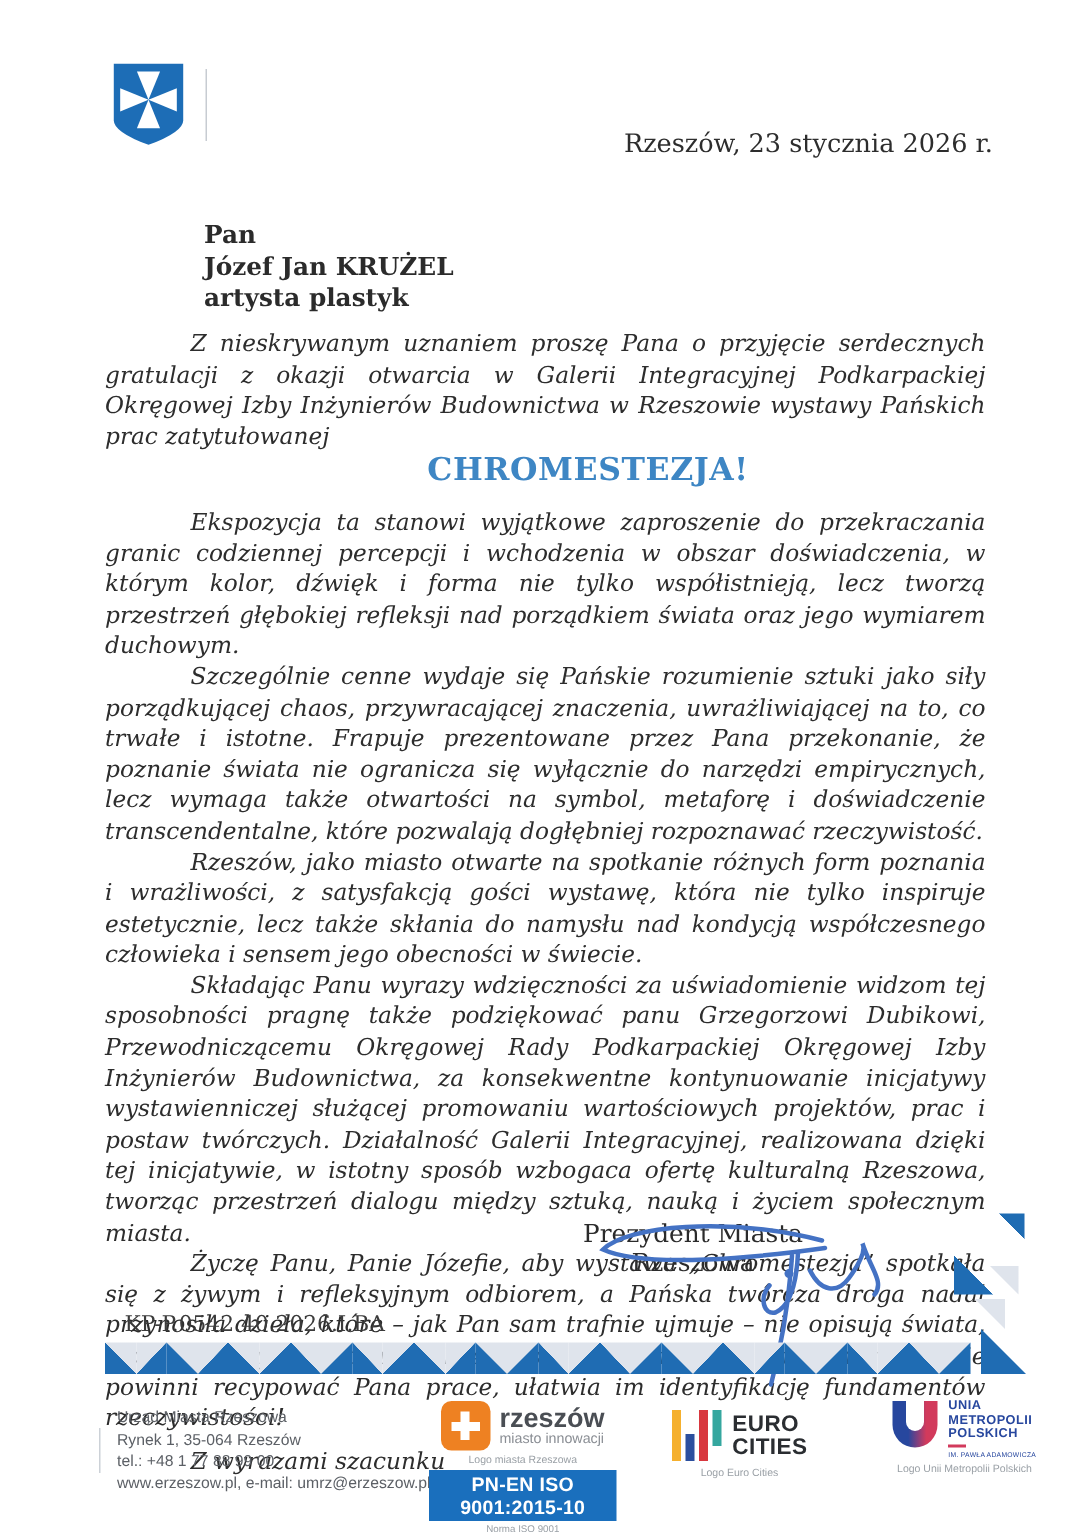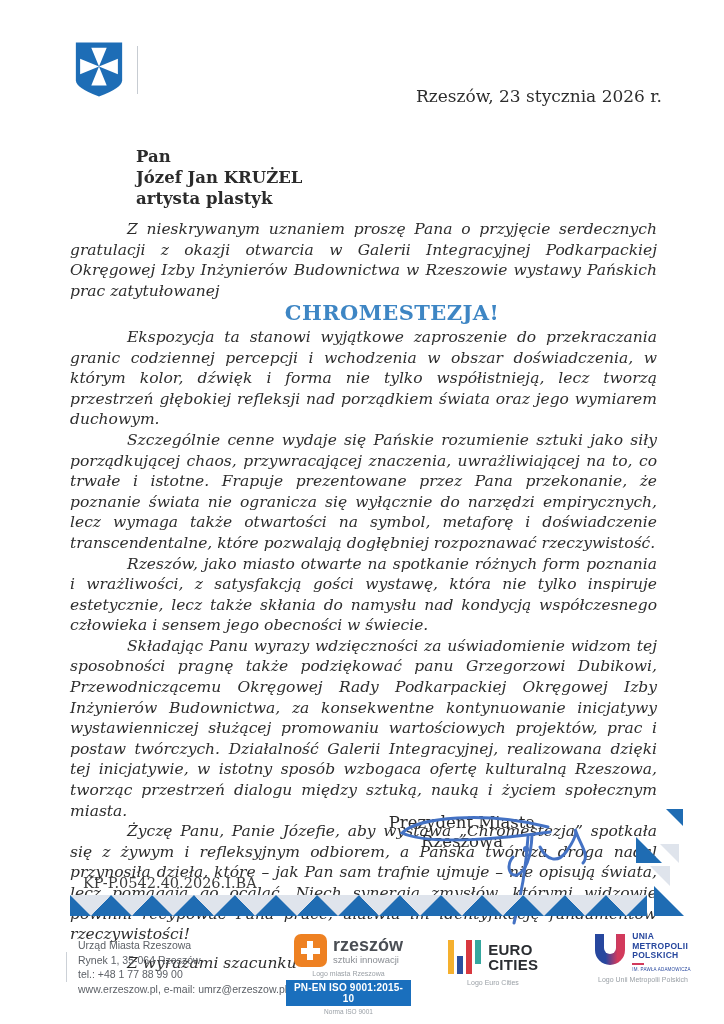--- a/index.html
+++ b/index.html
@@ -24,21 +24,21 @@
   .recipient { position:absolute; top:146px; left:136px; font-size:16.5px; font-weight:bold; line-height:21px; color:#2b2b2b; }
 
   
   .body-text {
     position:absolute; top:219px; left:70px; width:587px;
     font-style:italic; font-size:15.5px; line-height:20.6px; text-align:justify;
   }
   .body-text p { text-indent:57px; }
   .letter-title {
     text-align:center; text-indent:0; font-style:normal; font-weight:bold;
-    font-size:21px; letter-spacing:0.4px; color:var(--accent-blue); margin:2px 0 3px 0;
+    font-size:21px; letter-spacing:0.4px; color:var(--accent-blue); margin:2px 0 14px 0;
   }
   .closing { margin-top:8px; text-indent:105px; text-align:left; }
 
   
   .sig-block { position:absolute; top:813px; left:352px; width:220px; text-align:center; font-size:16.5px; color:#2b2b2b; }
   .sig-name { margin-top:25px; }
   .sig-scribble { position:absolute; top:-8px; left:38px; pointer-events:none; }
 
   .reference { position:absolute; top:875px; left:83px; font-size:14.5px; color:#3b3b3b; }
 
@@ -64,21 +64,21 @@
   .city-logo-row { display:flex; align-items:center; justify-content:center; gap:6px; }
   .city-icon { position:relative; width:33px; height:33px; background:var(--city-orange); border-radius:7px; flex:0 0 auto; }
   .city-icon::before, .city-icon::after { content:""; position:absolute; background:#fff; }
   .city-icon::before { width:19px; height:6px; left:7px; top:13.5px; }
   .city-icon::after  { width:6px; height:19px; left:13.5px; top:7px; }
   .city-words { text-align:left; }
   .city-name { font-size:18px; font-weight:bold; color:#4a4e54; line-height:17px; }
   .city-tag  { font-size:9.5px; color:#8a8e94; }
   .logo-caption { font-size:7px; color:#9aa0a6; margin-top:3px; }
   .iso-badge { display:inline-block; margin-top:3px; padding:2px 7px; background:var(--iso-blue);
-    color:#fff; font-size:10px; font-weight:bold; letter-spacing:0.2px; }
+    color:#fff; font-size:13px; font-weight:bold; letter-spacing:0.2px; }
   .iso-caption { font-size:6.5px; color:#9aa0a6; margin-top:2px; }
 
   .eurocities { position:absolute; left:437px; top:940px; width:112px; text-align:center;
     font-family:"Liberation Sans", sans-serif; }
   .euro-row { display:flex; align-items:center; justify-content:center; gap:7px; }
   .euro-bars { display:flex; gap:2.5px; align-items:flex-end; height:34px; }
   .euro-bars span { width:6.5px; display:block; }
   .eb1 { height:34px; background:var(--euro-yellow); }
   .eb2 { height:18px; background:var(--euro-navy); }
   .eb3 { height:34px; background:var(--euro-red); }
@@ -193,21 +193,21 @@
     <div>Rynek 1, 35-064 Rzeszów</div>
     <div>tel.: +48 1 77 88 99 00</div>
     <div>www.erzeszow.pl, e-mail: umrz@erzeszow.pl</div>
   </div>
 
   <div class="city-logo">
     <div class="city-logo-row">
       <div class="city-icon"></div>
       <div class="city-words">
         <div class="city-name">rzeszów</div>
-        <div class="city-tag">sztuki innowacji</div>
+        <div class="city-tag">miasto innowacji</div>
       </div>
     </div>
     <div class="logo-caption">Logo miasta Rzeszowa</div>
     <div class="iso-badge">PN-EN ISO 9001:2015-10</div>
     <div class="iso-caption">Norma ISO 9001</div>
   </div>
 
   <div class="eurocities">
     <div class="euro-row">
       <div class="euro-bars">

